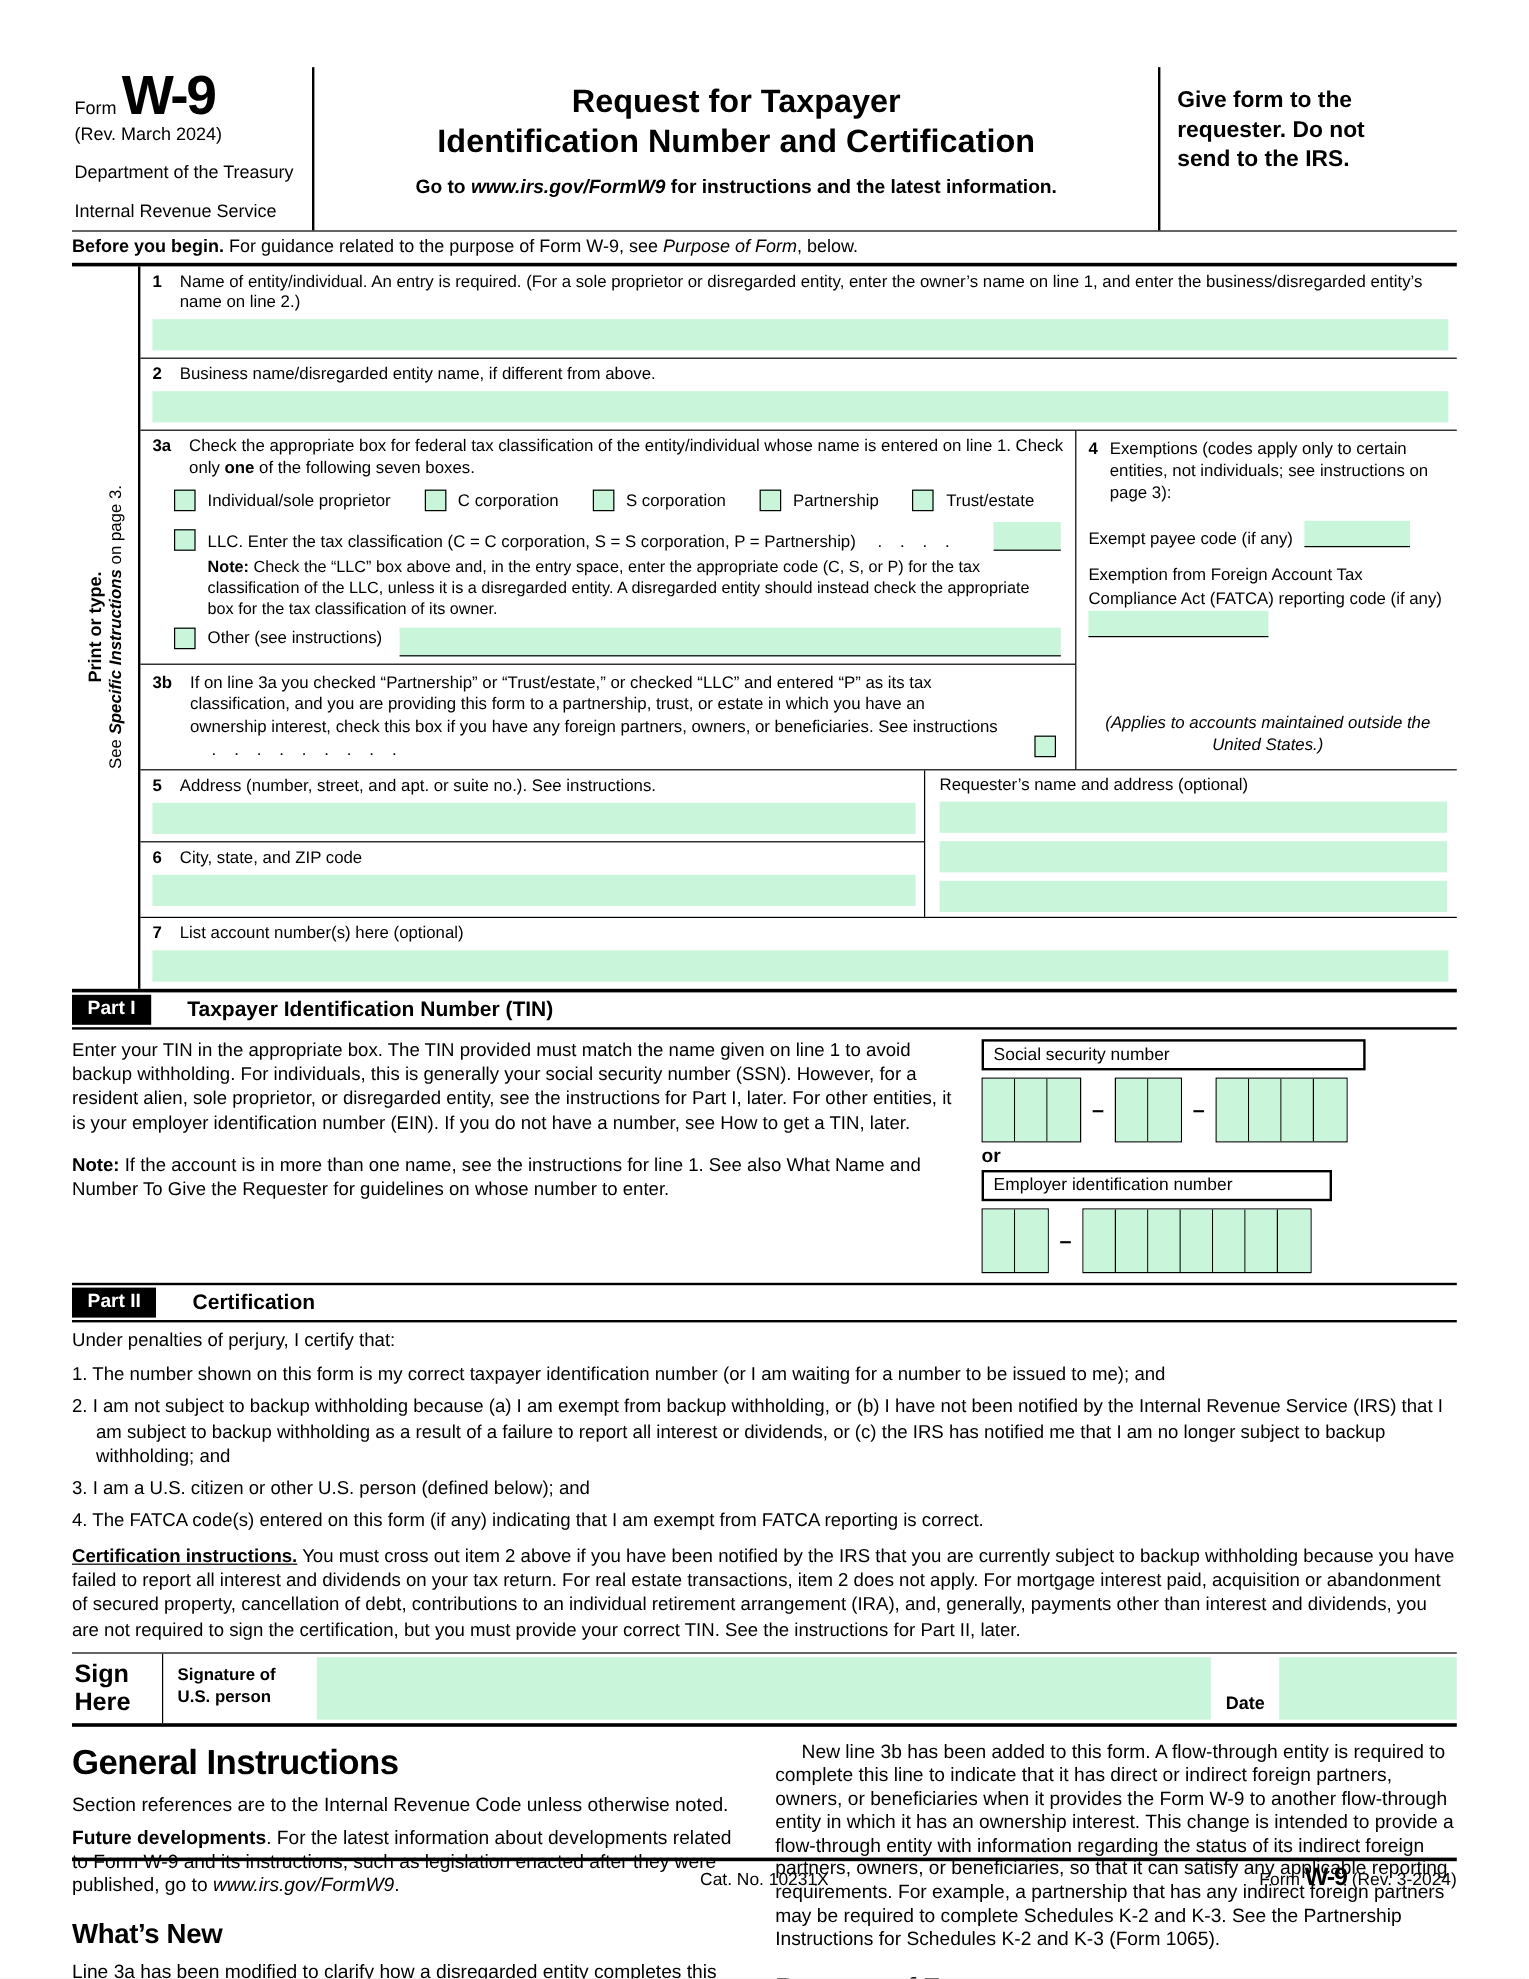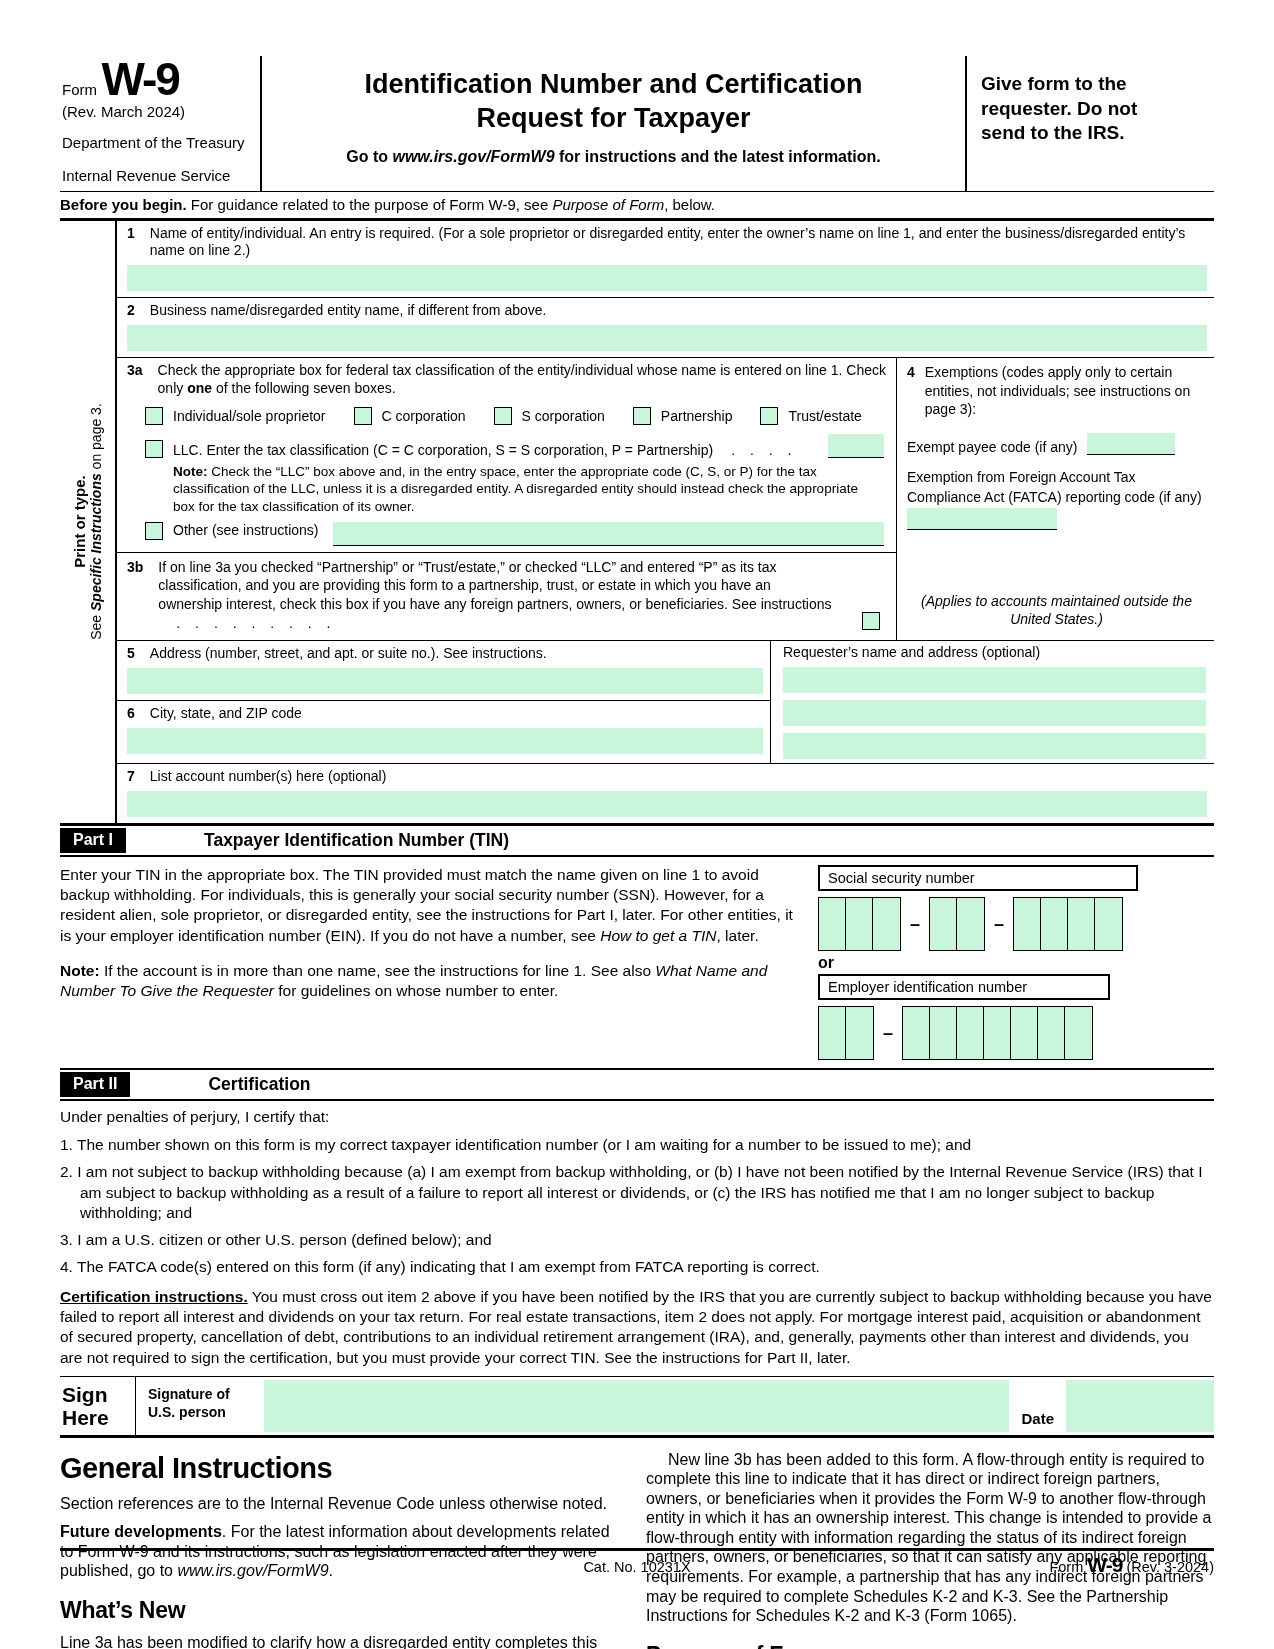--- a/index.html
+++ b/index.html
@@ -75,29 +75,29 @@
 
   
   .row56 { display:flex; }
   .col56 { width:653px; }
   .sub5 { border-bottom:1px solid #000; }
   .colreq { flex:1; border-left:1px solid #000; padding:3px 8px 4px 12px; }
   .reqlabel { font-size:14px; }
   .reqbar { height:26px; margin-top:7px; }
 
   
-  .parthdr { display:flex; align-items:center; border-bottom:2px solid #000; padding:2px 0 2px 0;gap:48px; }
+  .parthdr { display:flex; align-items:center; border-bottom:2px solid #000; padding:2px 0 2px 0; }
   .badge { background:#000; color:#fff; font-weight:bold; font-size:16px; padding:3px 13px 4px; }
   .parttitle { font-weight:bold; font-size:17.5px; margin-left:30px; }
 
   
   .p1wrap { display:flex; padding:8px 0 8px 0; border-bottom:2px solid #000; }
   .p1left { width:758px; font-size:15.5px; line-height:1.3; padding-right:14px; }
   .p1left p + p { margin-top:15px; }
-  .p1left .b { font-weight:bold; } .p1left .it { font-style:italic; }
+  .p1left .b { font-weight:bold; } .p1left .it { }
   .p1right { flex:1; }
   .tin-label-box { border:2px solid #000; font-weight:normal; font-size:14.5px; padding:3px 8px; }
   .tin-label-box.ssn { width:320px; }
   .tin-label-box.ein { width:292px; }
   .cellsrow { display:flex; align-items:center; margin-top:6px; }
   .cg { display:flex; border:1px solid #000; }
   .cell { width:27px; height:52px; border-right:1px solid #000; }
   .cell:last-child { border-right:none; }
   .tindash { font-weight:bold; font-size:18px; margin:0 9px; }
   .orlbl { font-weight:bold; font-size:16px; margin:3px 0 2px; }
@@ -144,22 +144,22 @@
       <div>
         <span class="form-word">Form</span>
         <span class="form-number">W-9</span>
       </div>
       <div class="h-rev">(Rev. March 2024)</div>
       <div class="h-dept">Department of the Treasury</div>
       <div class="h-dept">Internal Revenue Service</div>
     </div>
     <div class="h-center">
       <div class="h-title">
+        <div>Request for Taxpayer</div>
         <div>Identification Number and Certification</div>
-        <div>Request for Taxpayer</div>
       </div>
       <div class="h-goto"><span>Go to </span><span class="it">www.irs.gov/FormW9</span><span> for instructions and the latest information.</span></div>
     </div>
     <div class="h-right">
       <div>Give form to the requester. Do not send to the IRS.</div>
     </div>
   </div>
 
   <div class="beforebegin"><span class="b">Before you begin.</span><span> For guidance related to the purpose of Form W-9, see </span><span class="it">Purpose of Form</span><span>, below.</span></div>
 

